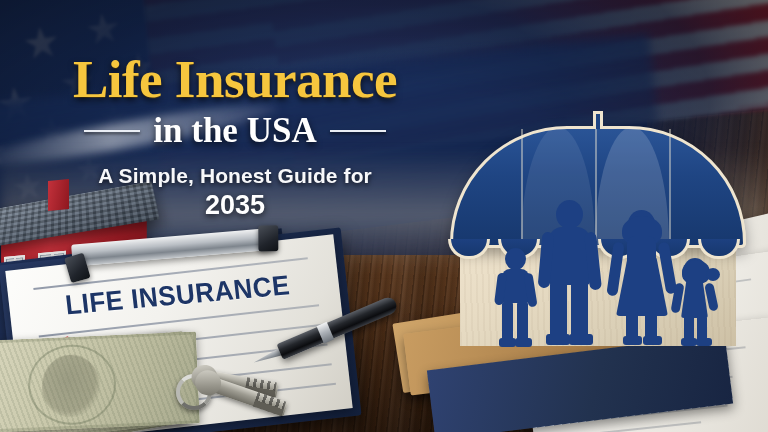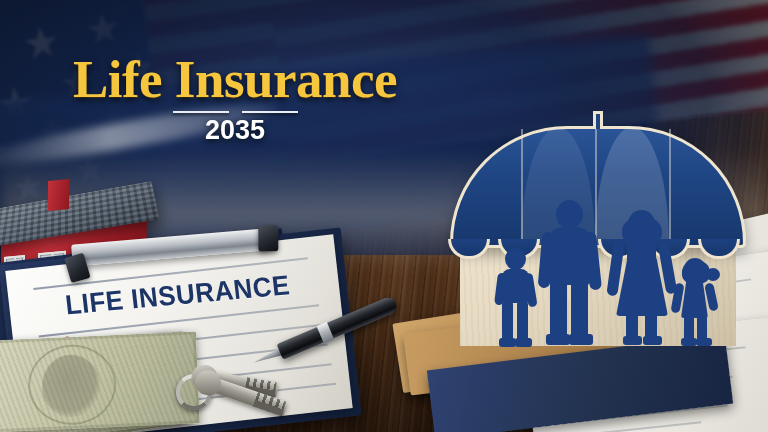--- a/index.html
+++ b/index.html
@@ -607,18 +607,20 @@
   <div class="pen">
     <div class="pen-tip"></div>
     <div class="pen-body"></div>
     <div class="pen-band"></div>
   </div>
 
   <div class="title-wrap">
     <div class="t-main">Life Insurance</div>
     <div class="t-sub-row">
       <i class="t-line"></i>
+      <div class="t-sub">in the USA</div>
       <i class="t-line"></i>
     </div>
+    <div class="t-tag">A Simple, Honest Guide for</div>
     <div class="t-year">2035</div>
   </div>
 
 </div>
 
 </body></html>

